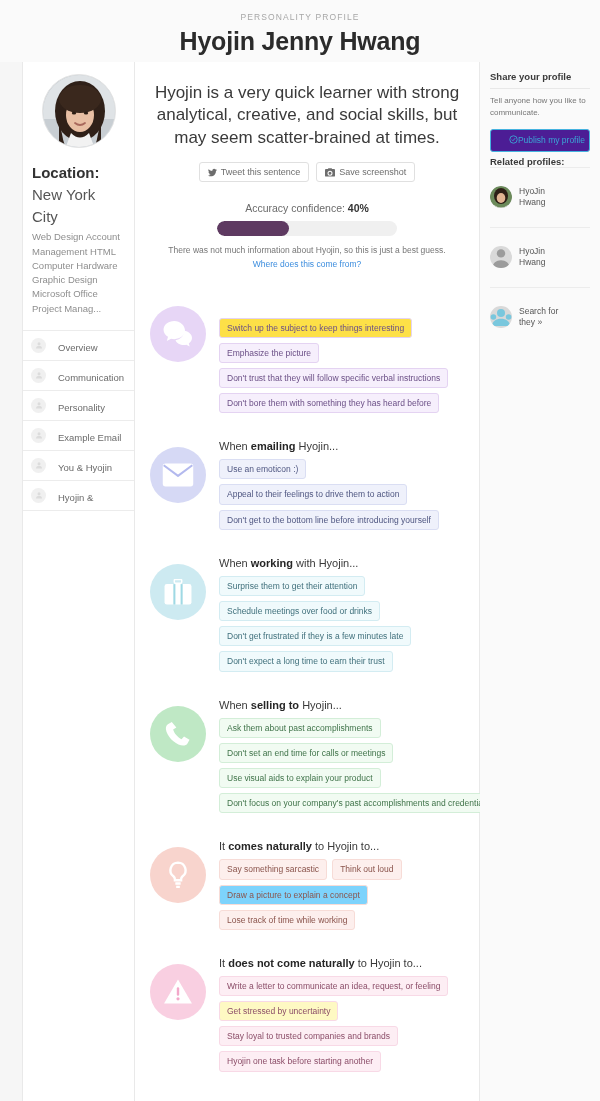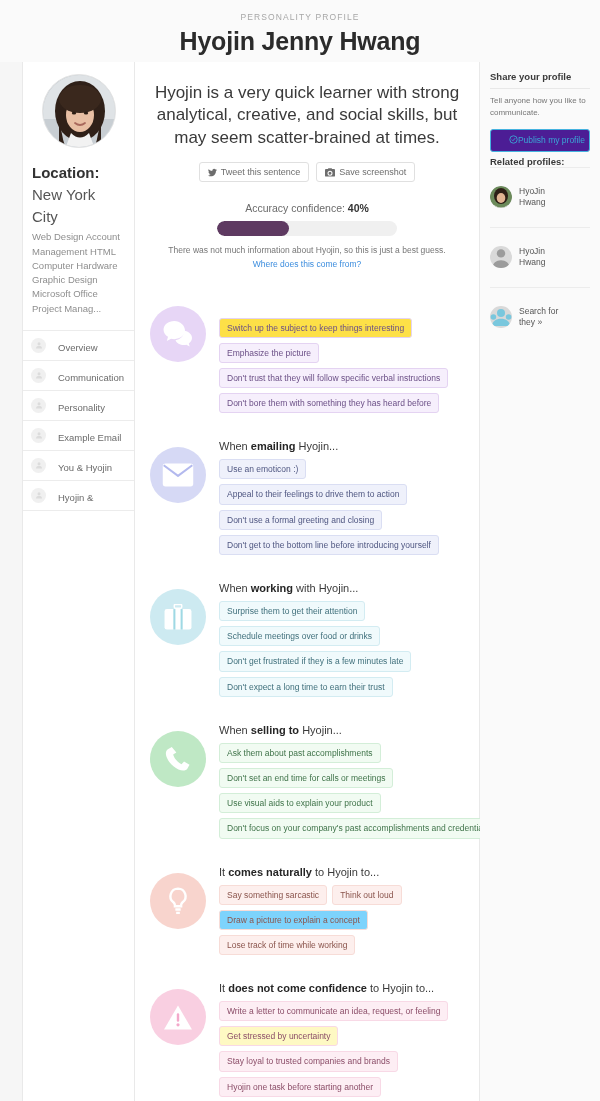--- a/index.html
+++ b/index.html
@@ -299,21 +299,20 @@
               <svg width="32" height="24" viewBox="0 0 34 26" fill="#fff">
                 <rect x="0.5" y="0.5" width="33" height="25" rx="3"></rect>
                 <path d="M1.5 2.5 17 14 32.5 2.5" stroke="#b3b9ee" stroke-width="2.2" fill="none" stroke-linejoin="round"></path>
               </svg>
             </div>
             <div class="adv-body">
               <div class="adv-title"><span>When </span><b>emailing</b><span> Hyojin...</span></div>
               <div class="pills">
                 <div class="pill" style="background: rgb(239, 241, 251); border: 1px solid rgb(218, 222, 243); color: rgb(79, 86, 129);">Use an emoticon :)</div>
                 <div class="pill" style="background: rgb(239, 241, 251); border: 1px solid rgb(218, 222, 243); color: rgb(79, 86, 129);">Appeal to their feelings to drive them to action</div>
-                <div class="pill" style="background: rgb(239, 241, 251); border: 1px solid rgb(218, 222, 243); color: rgb(79, 86, 129);">Don't use a formal greeting and closing</div>
                 <div class="pill" style="background: rgb(239, 241, 251); border: 1px solid rgb(218, 222, 243); color: rgb(79, 86, 129);">Don't get to the bottom line before introducing yourself</div>
               </div>
             </div>
           </div>
           <div class="adv">
             <div class="adv-ico" style="background: rgb(205, 234, 241);">
               <svg width="28" height="26" viewBox="0 0 30 28" fill="#fff">
                 <rect x="11" y="0.5" width="8" height="4" rx="1.2" stroke="#fff" stroke-width="1.6" fill="none"></rect>
                 <rect x="0.5" y="5.5" width="29" height="22" rx="2.5"></rect>
                 <rect x="10" y="5.5" width="2.2" height="22" fill="#9fd9e4"></rect>
@@ -365,21 +364,21 @@
           </div>
           <div class="adv">
             <div class="adv-ico" style="background: rgb(249, 207, 225);">
               <svg width="30" height="27" viewBox="0 0 32 29" fill="#fff">
                 <path d="M16 1.5 31 27.5H1z"></path>
                 <rect x="14.7" y="10" width="2.6" height="9" rx="1.3" fill="#f3a8ca"></rect>
                 <circle cx="16" cy="22.4" r="1.7" fill="#f3a8ca"></circle>
               </svg>
             </div>
             <div class="adv-body">
-              <div class="adv-title"><span>It </span><b>does not come confidence</b><span> to Hyojin to...</span></div>
+              <div class="adv-title"><span>It </span><b>does not come naturally</b><span> to Hyojin to...</span></div>
               <div class="pills">
                 <div class="pill" style="background: rgb(253, 238, 244); border: 1px solid rgb(248, 217, 230); color: rgb(138, 76, 103);">Write a letter to communicate an idea, request, or feeling</div>
                 <div class="pill" style="background: #fef9c3; border: 1px solid rgb(248, 217, 230); color: rgb(138, 76, 103);">Get stressed by uncertainty</div>
                 <div class="pill" style="background: rgb(253, 238, 244); border: 1px solid rgb(248, 217, 230); color: rgb(138, 76, 103);">Stay loyal to trusted companies and brands</div>
                 <div class="pill" style="background: rgb(253, 238, 244); border: 1px solid rgb(248, 217, 230); color: rgb(138, 76, 103);">Hyojin one task before starting another</div>
               </div>
             </div>
           </div>
         </div>
 

